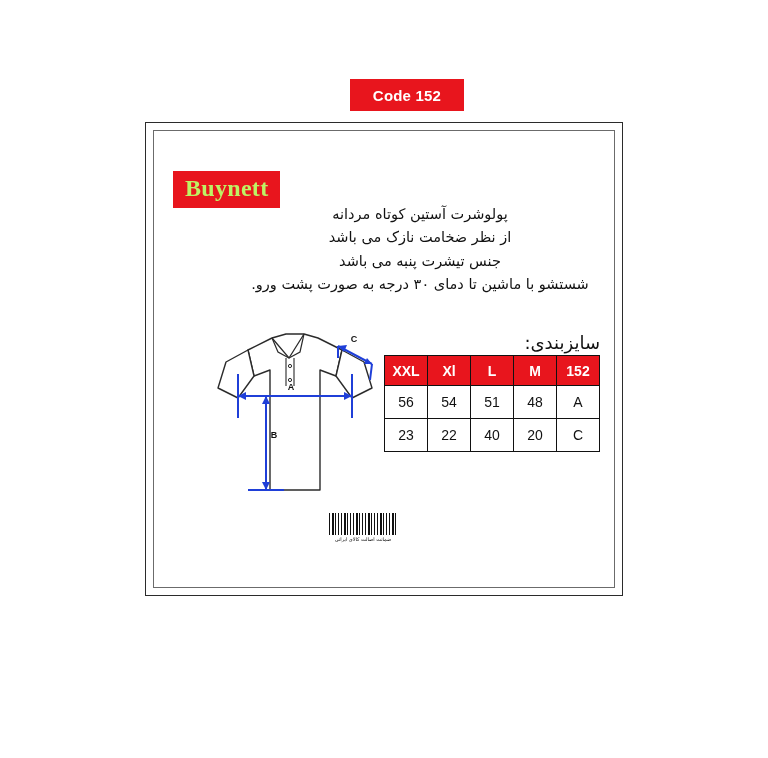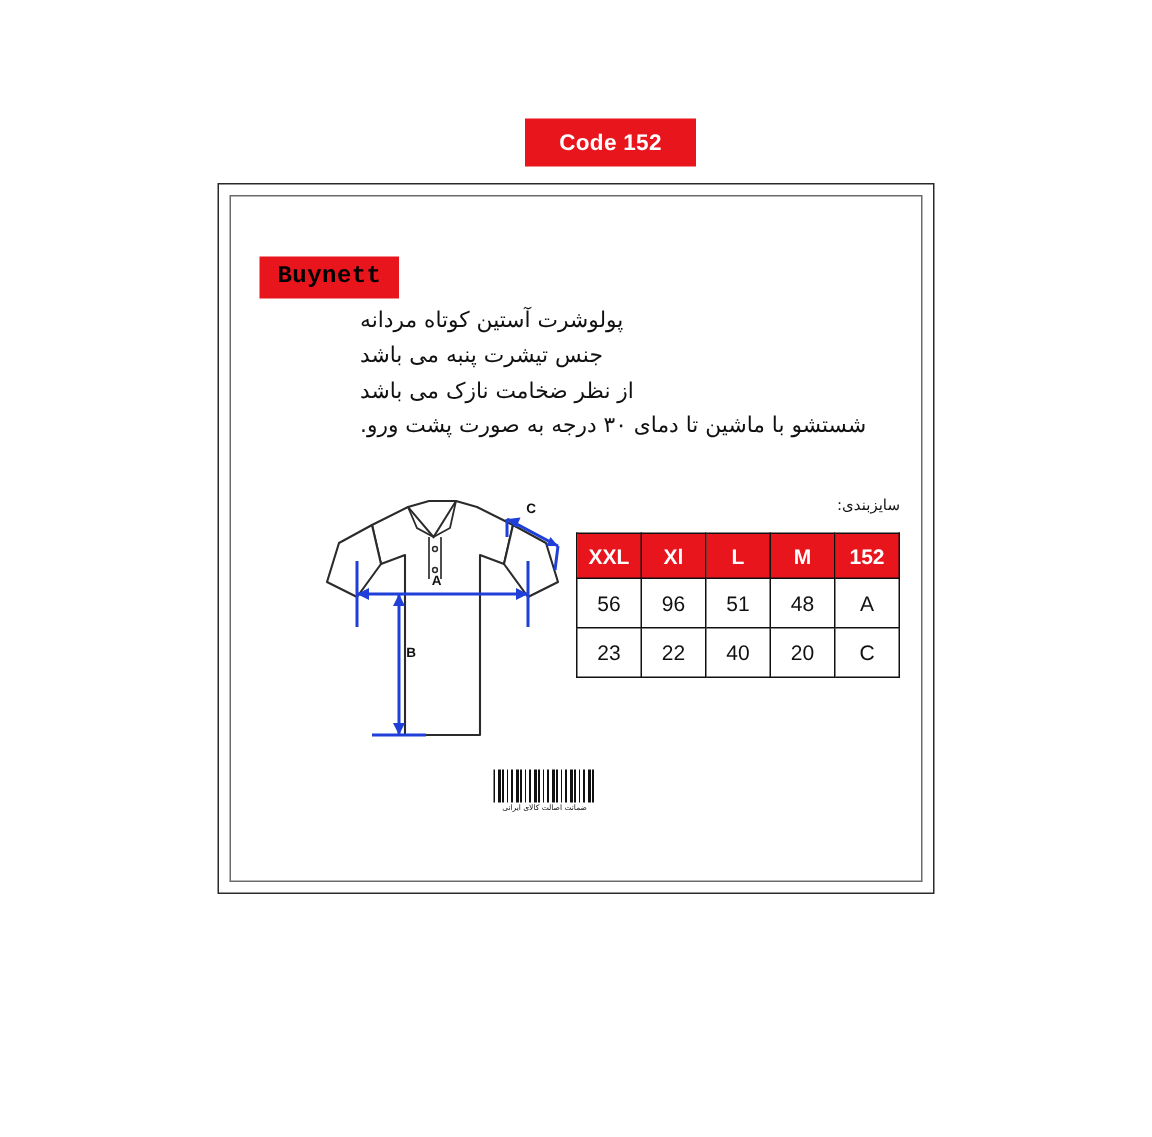--- a/index.html
+++ b/index.html
@@ -43,48 +43,48 @@
     position: absolute;
     left: 7px; top: 7px; right: 7px; bottom: 7px;
     border: 1px solid #6b6b6b;
   }
 
   
   .brand {
     position: absolute;
     left: 27px; top: 48px;
     background: #e8151d;
-    color: #000000;
-    font-family: Liberation Mono, monospace;
-    font-size: 16px;
+    color: #bef264;
+    font-family: Liberation Serif, serif;
+    font-size: 24px;
     font-weight: bold;
     padding: 4px 12px 6px 12px;
     letter-spacing: .3px;
   }
 
   
   .desc {
     position: absolute;
     right: 22px; top: 80px;
     width: 360px;
     direction: rtl;
-    text-align: left;
+    text-align: center;
     font-family: "DejaVu Sans", sans-serif;
     font-size: 14.5px;
     line-height: 1.62;
     color: #111111;
   }
   .desc div { white-space: nowrap; }
 
   .sizing-label {
     position: absolute;
     right: 22px; top: 209px;
     direction: rtl;
     font-family: "DejaVu Sans", sans-serif;
-    font-size: 10px;
+    font-size: 18px;
     color: #111111;
   }
 
   
   .size-table {
     position: absolute;
     right: 22px; top: 232px;
     border-collapse: collapse;
     font-size: 14px;
     color: #111111;
@@ -146,41 +146,41 @@
 
   <div class="card">
     <div class="card-inner"></div>
 
     <div class="brand">
       <span>Buynett</span>
     </div>
 
     <div class="desc">
       <div>پولوشرت آستین کوتاه مردانه</div>
+      <div>از نظر ضخامت نازک می باشد</div>
       <div>جنس تیشرت پنبه می باشد</div>
-      <div>از نظر ضخامت نازک می باشد</div>
       <div>شستشو با ماشین تا دمای ۳۰ درجه به صورت پشت ورو.</div>
     </div>
 
     <div class="sizing-label">سایزبندی:</div>
 
     <table class="size-table">
       <thead>
         <tr>
           <th>XXL</th>
           <th>Xl</th>
           <th>L</th>
           <th>M</th>
           <th>152</th>
         </tr>
       </thead>
       <tbody>
         <tr>
           <td>56</td>
-          <td>96</td>
+          <td>54</td>
           <td>51</td>
           <td>48</td>
           <td>A</td>
         </tr>
         <tr>
           <td>23</td>
           <td>22</td>
           <td>40</td>
           <td>20</td>
           <td>C</td>

